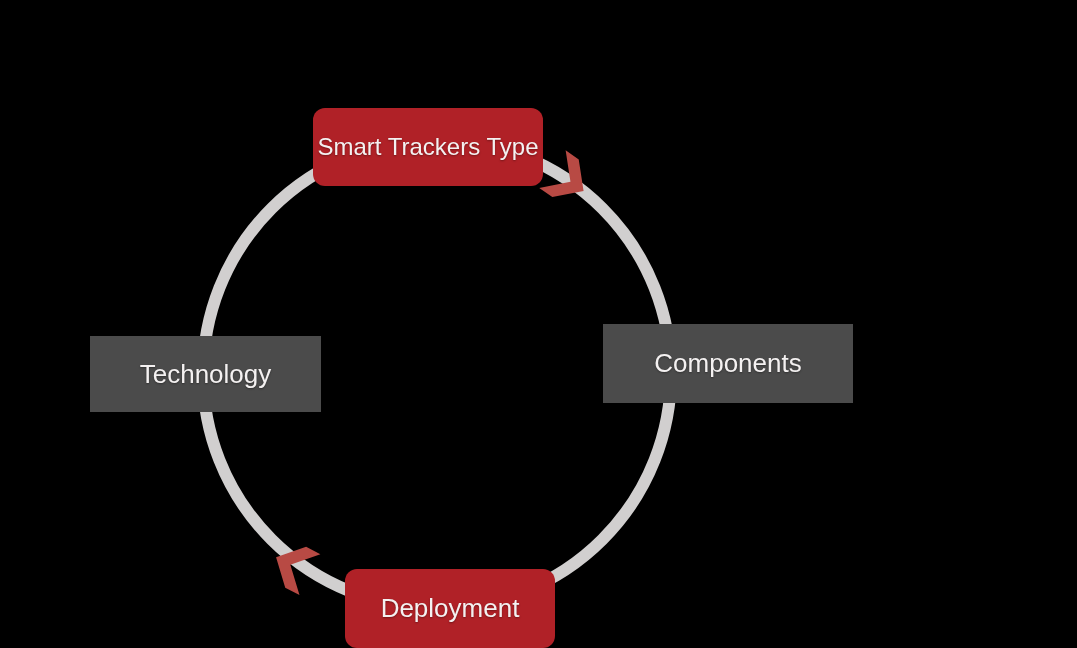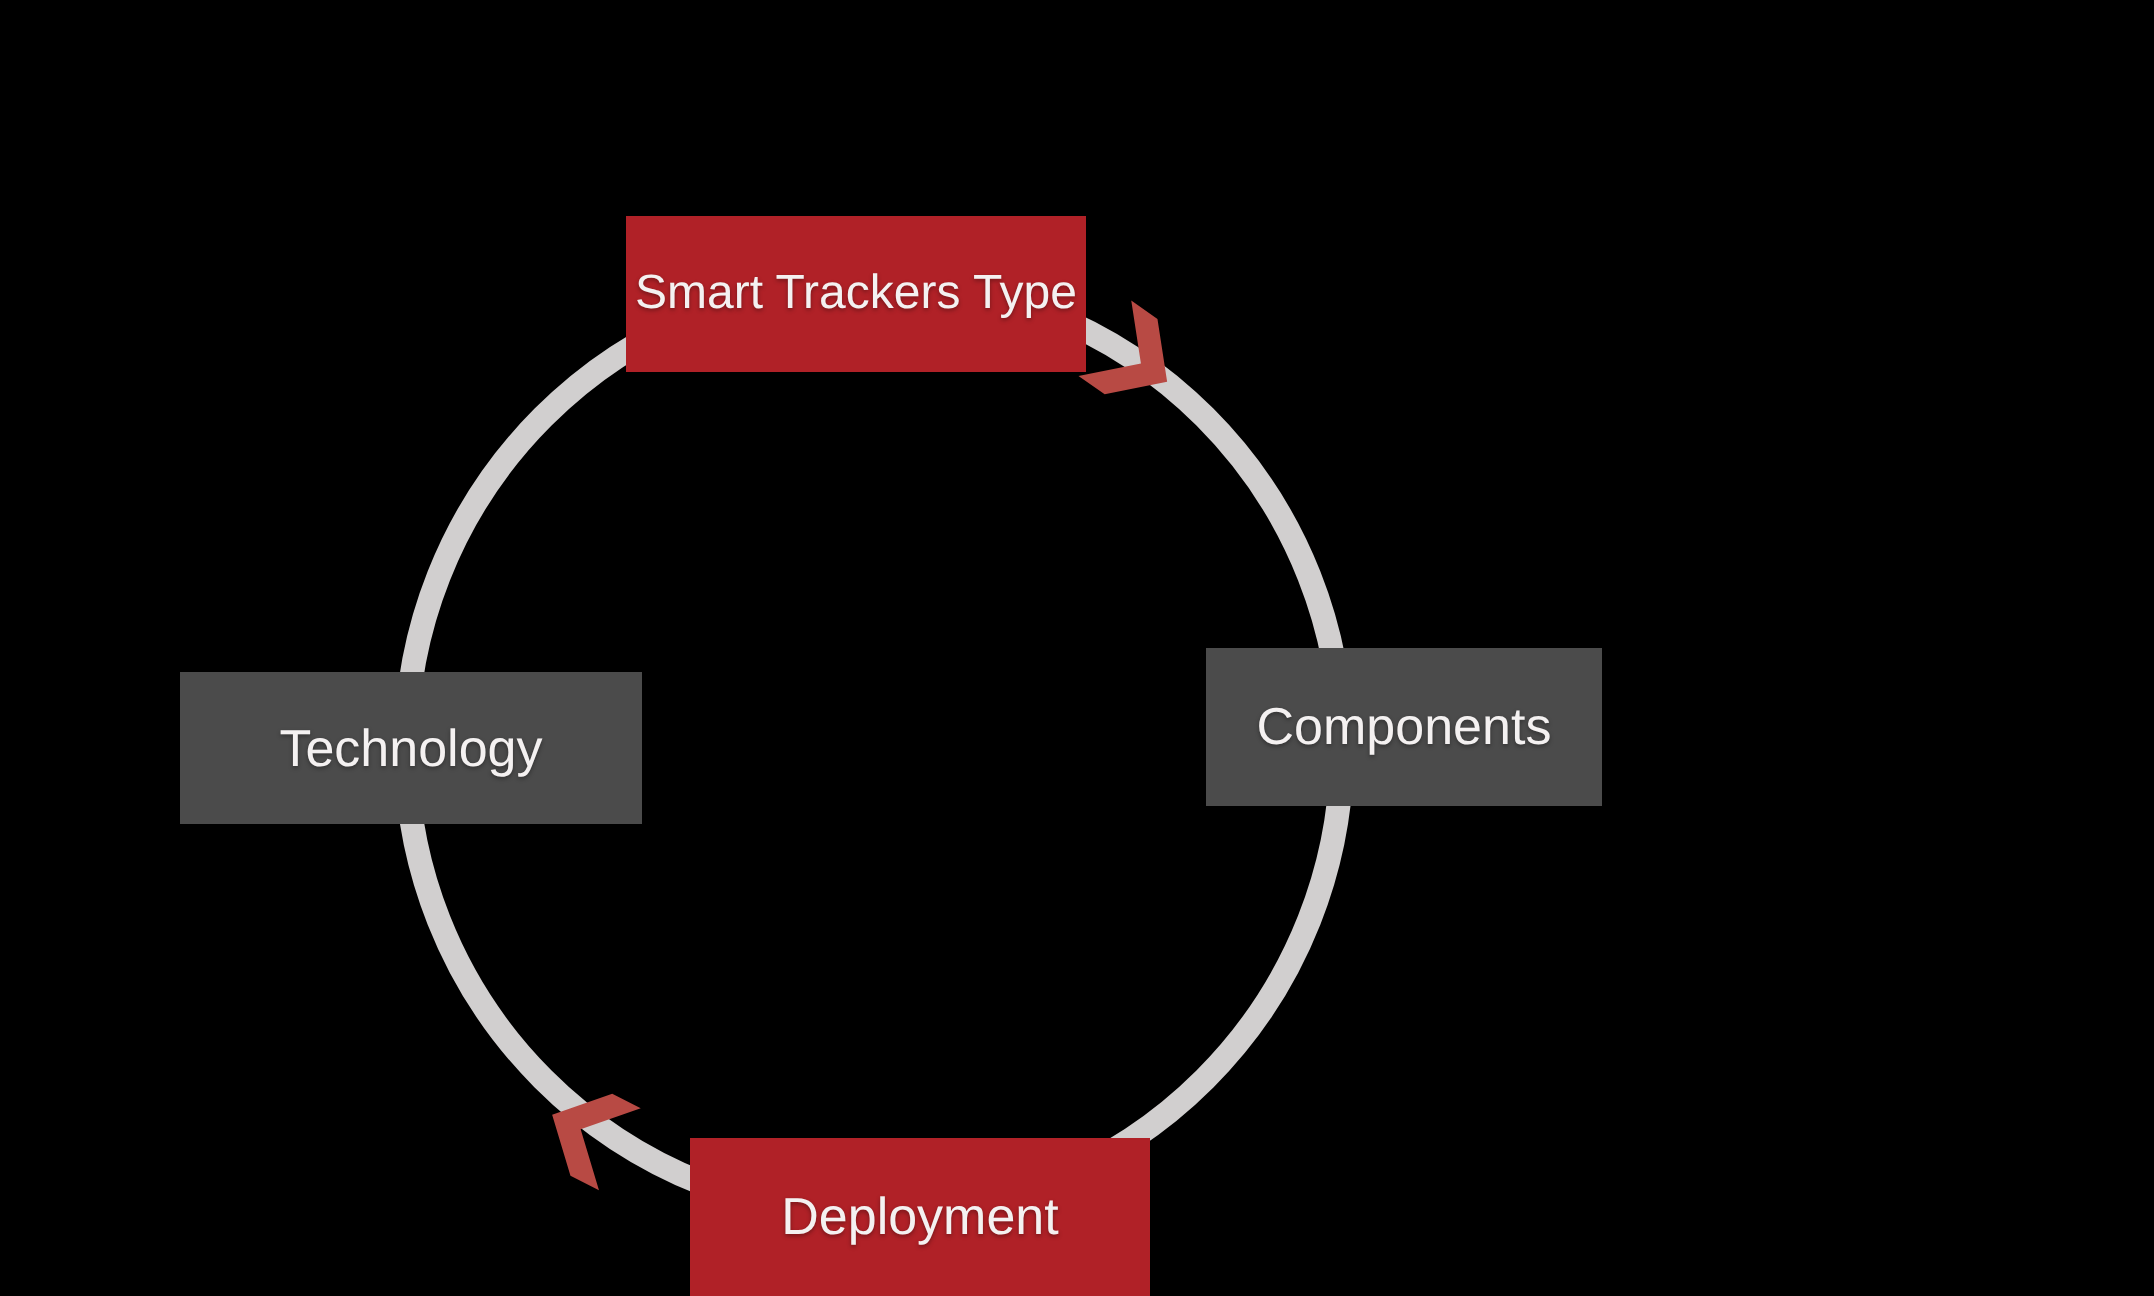--- a/index.html
+++ b/index.html
@@ -17,27 +17,27 @@
     position: absolute;
     display: flex;
     align-items: center;
     justify-content: center;
     text-align: center;
     color: var(--text, #f4f1f1);
     font-size: 26px;
     line-height: 1.25;
     text-shadow: 0 1px 2px rgba(0,0,0,0.35);
   }
-  .node.red  { background: var(--node-red, #b02127); }
+  .node.red  { background: var(--node-red, #b02127); border-radius: 12px; }
   .node.gray { background: var(--node-gray, #4b4b4b); }
 
   .node-type       { left: 313px; top: 108px; width: 230px; height: 78px; font-size: 24px; }
-  .node-components { left: 603px; top: 324px; width: 198px; height: 79px; }
+  .node-components { left: 603px; top: 324px; width: 250px; height: 79px; }
   .node-technology { left:  68px; top: 336px; width: 231px; height: 76px; margin-left: 22px; }
-  .node-deployment { left: 345px; top: 569px; width: 230px; height: 79px; }
+  .node-deployment { left: 345px; top: 569px; width: 210px; height: 79px; }
 
   
   .logo {
     position: absolute;
     left: 40px;
     top: 18px;
     display: flex;
     align-items: flex-start;
   }
   .logo-text {

